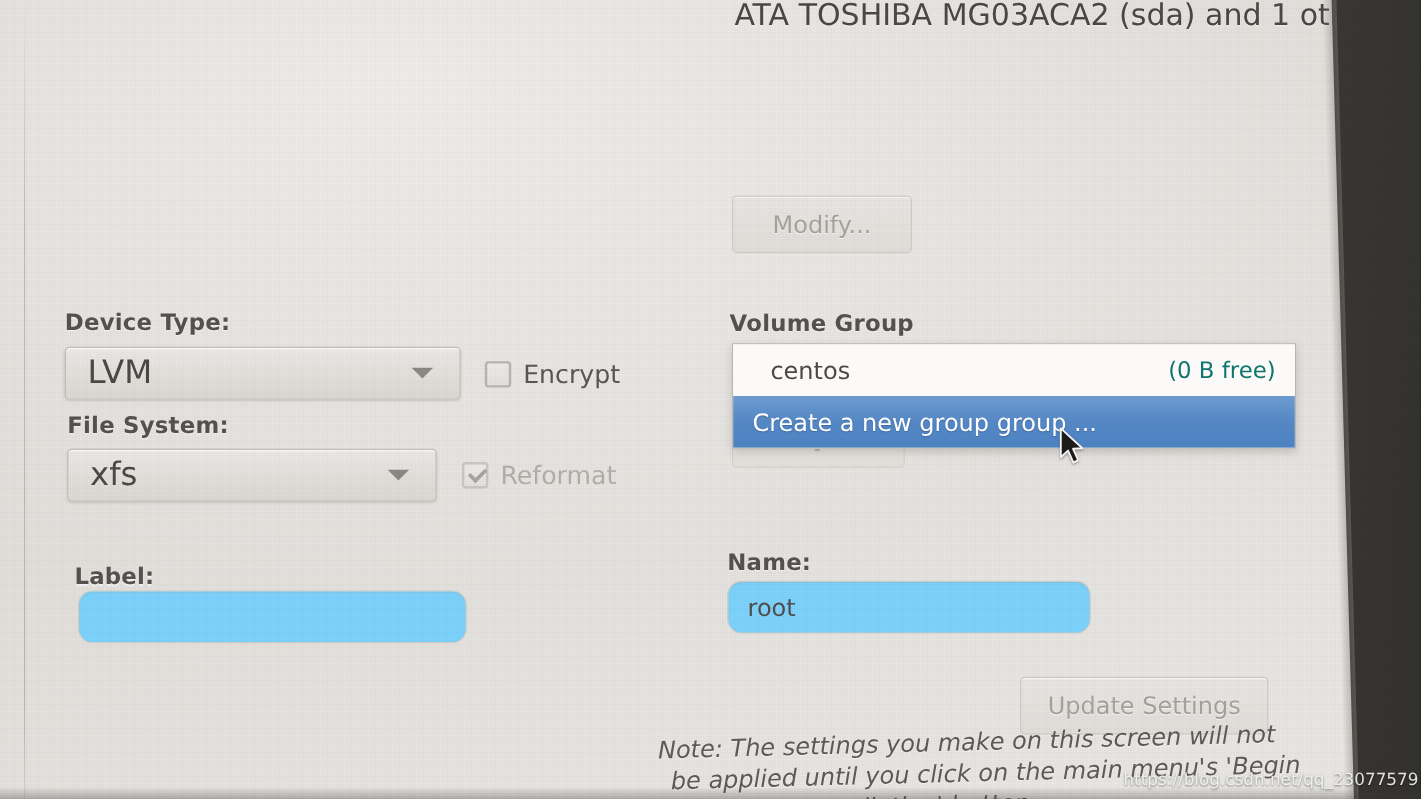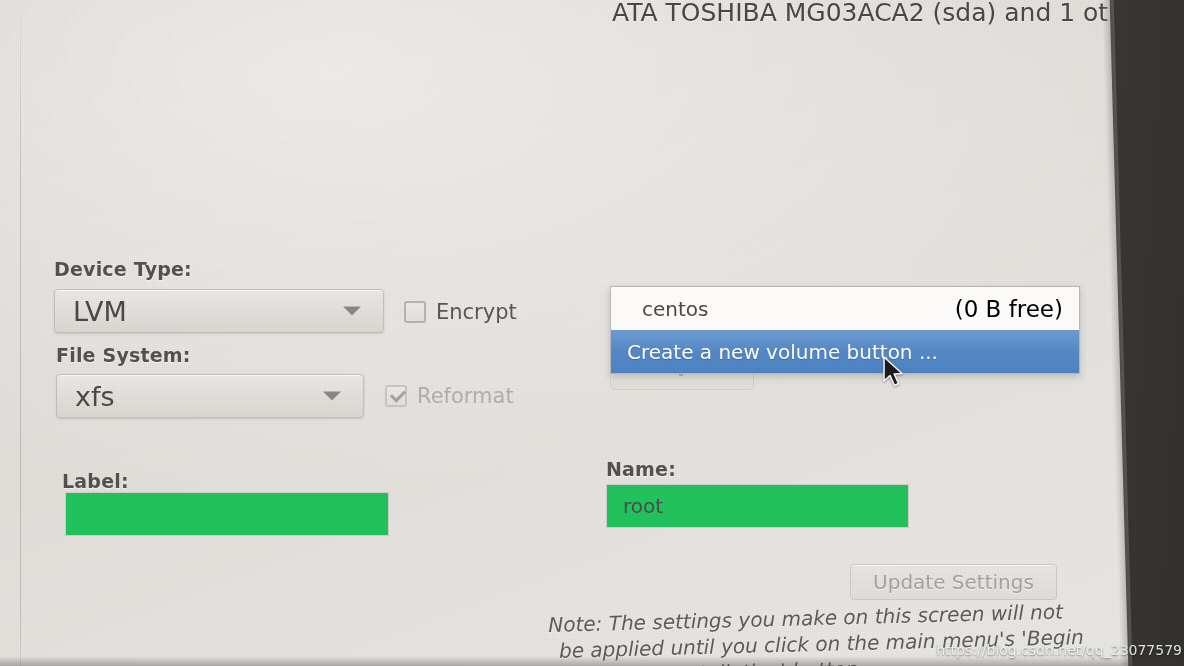--- a/index.html
+++ b/index.html
@@ -164,23 +164,23 @@
     display: flex;
     align-items: center;
     justify-content: center;
     text-shadow: 0 1px 0 rgba(255,255,255,.7);
     box-shadow: 0 1px 0 rgba(255,255,255,.7) inset;
   }
 
   .textfield {
     position: absolute;
     box-sizing: border-box;
-    background: #22c55e;
+    background: #7dd3fc;
     border: 1px solid #d3d0cb;
-    border-radius: 0;
+    border-radius: 12px;
     box-shadow: 0 1px 2px rgba(150,148,144,.18) inset;
   }
   .textfield .val {
     position: absolute;
     left: 16px;
     top: 50%;
     transform: translateY(-50%);
     font-size: 20px;
     color: #504d4a;
   }
@@ -221,22 +221,22 @@
     color: #4b4845;
     padding-left: 31px;
   }
   .vg-item.selected {
     background: linear-gradient(180deg, #6d9bd0 0%, #5487c4 50%, #4d82c1 100%);
     color: #ffffff;
     text-shadow: 0 1px 1px rgba(40,70,110,.45);
   }
   .vg-free {
     margin-left: auto;
-    color: #000000;
-    font-size: 23px;
+    color: #0f766e;
+    font-size: 19px;
   }
 
   
   #vg-ghost {
     position: absolute;
     left: 610px;
     top: 362px;
     width: 142px;
     height: 26px;
     border: 1px solid #d3d0cb;
@@ -295,20 +295,21 @@
 </head>
 <body>
 
 <div id="photo">
 
   <div id="screen"></div>
   <div id="left-rule"></div>
 
   <div id="title">ATA TOSHIBA MG03ACA2 (sda) and 1 other</div>
 
+  <div class="btn" id="modify-btn" style="left:610px; top:163px; width:150px; height:48px;">Modify...</div>
 
   <div class="label" style="left:54px; top:258px;">Device Type:</div>
 
   <div class="combo" style="left:54px; top:289px; width:330px; height:44px;">
     <span class="val">LVM</span>
     <span class="arrow"></span>
   </div>
 
   <div class="checkbox-wrap" style="left:404px; top:300px;">
     <span class="box"></span>
@@ -326,44 +327,45 @@
     <span class="box checked disabled"></span>
     <span class="cb-label disabled">Reformat</span>
   </div>
 
   <div class="label" style="left:62px; top:470px;">Label:</div>
 
   <div class="textfield" style="left:65px; top:492px; width:324px; height:44px;">
     <span class="val"></span>
   </div>
 
+  <div class="label" style="left:608px; top:259px;">Volume Group</div>
 
   <div id="vg-ghost"></div>
 
   <div id="vg-popup">
     <div class="vg-item normal">
       <span>centos</span>
       <span class="vg-free">(0 B free)</span>
     </div>
     <div class="vg-item selected">
-      <span>Create a new volume button ...</span>
+      <span>Create a new group group ...</span>
     </div>
   </div>
 
   <svg id="cursor" width="26" height="34" viewBox="0 0 26 34">
     <path d="M2 1 L2 25 L8 19.5 L12.5 29.5 L16.5 27.5 L12.2 18 L20 17.5 Z" fill="#1c1c1c" stroke="#f2f2f2" stroke-width="1.6" stroke-linejoin="round"></path>
   </svg>
 
   <div class="label" style="left:606px; top:458px;">Name:</div>
 
   <div class="textfield" style="left:606px; top:484px; width:303px; height:44px;">
     <span class="val">root</span>
   </div>
 
-  <div class="btn" id="update-btn" style="left:850px; top:564px; width:207px; height:36px;">Update Settings</div>
+  <div class="btn" id="update-btn" style="left:850px; top:564px; width:207px; height:48px;">Update Settings</div>
 
   <div id="note">
     <span class="l1">Note:  The settings you make on this screen will not</span>
     <span class="l2">be applied until you click on the main menu's 'Begin</span>
     <span class="l3">Installation' button.</span>
   </div>
 
   <div id="bezel-right"></div>
   <div id="bezel-right-glow"></div>
   <div id="bottom-shadow"></div>

